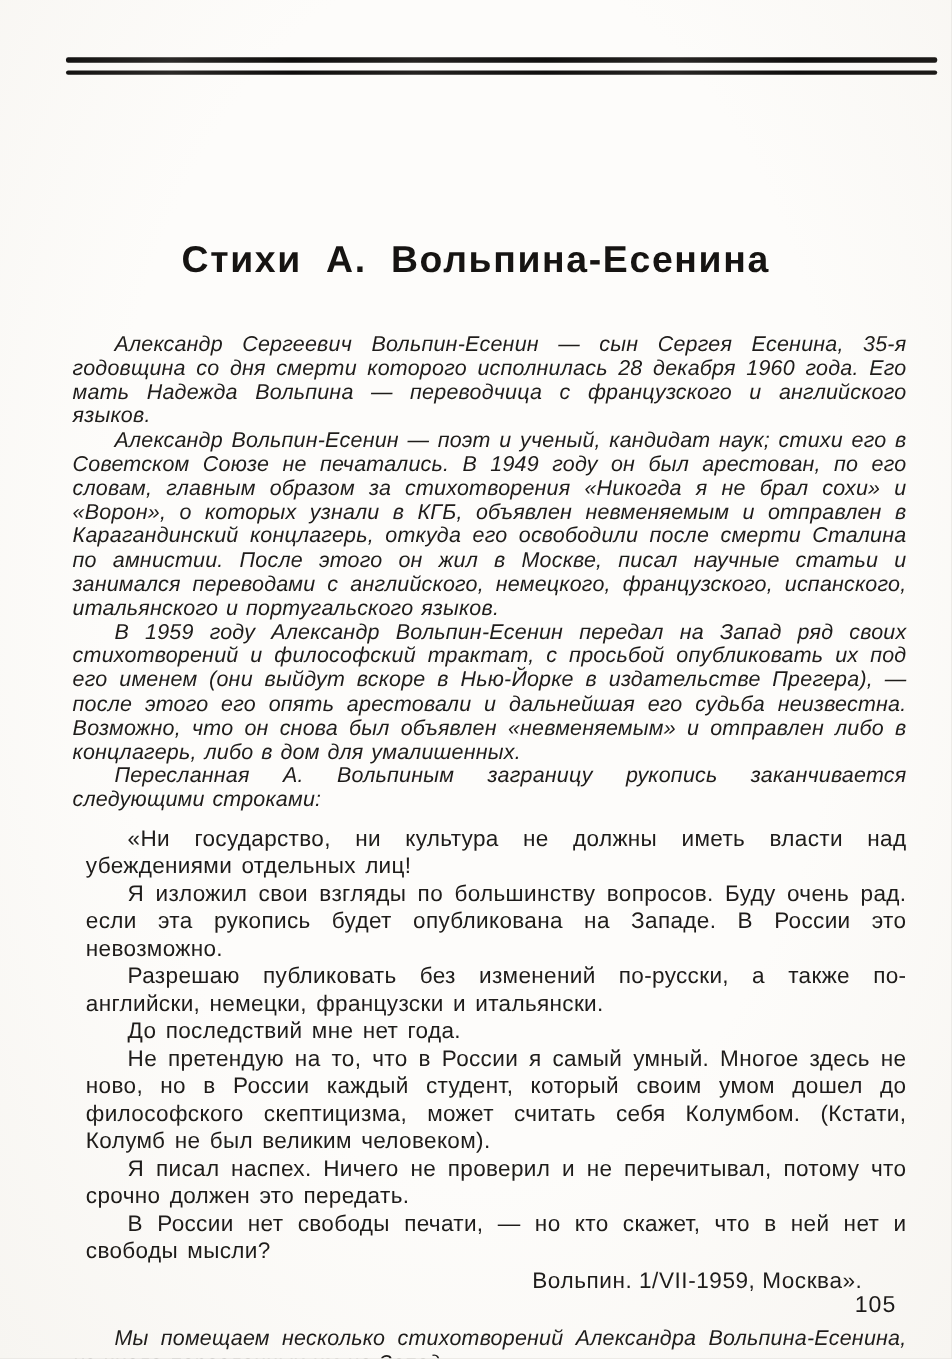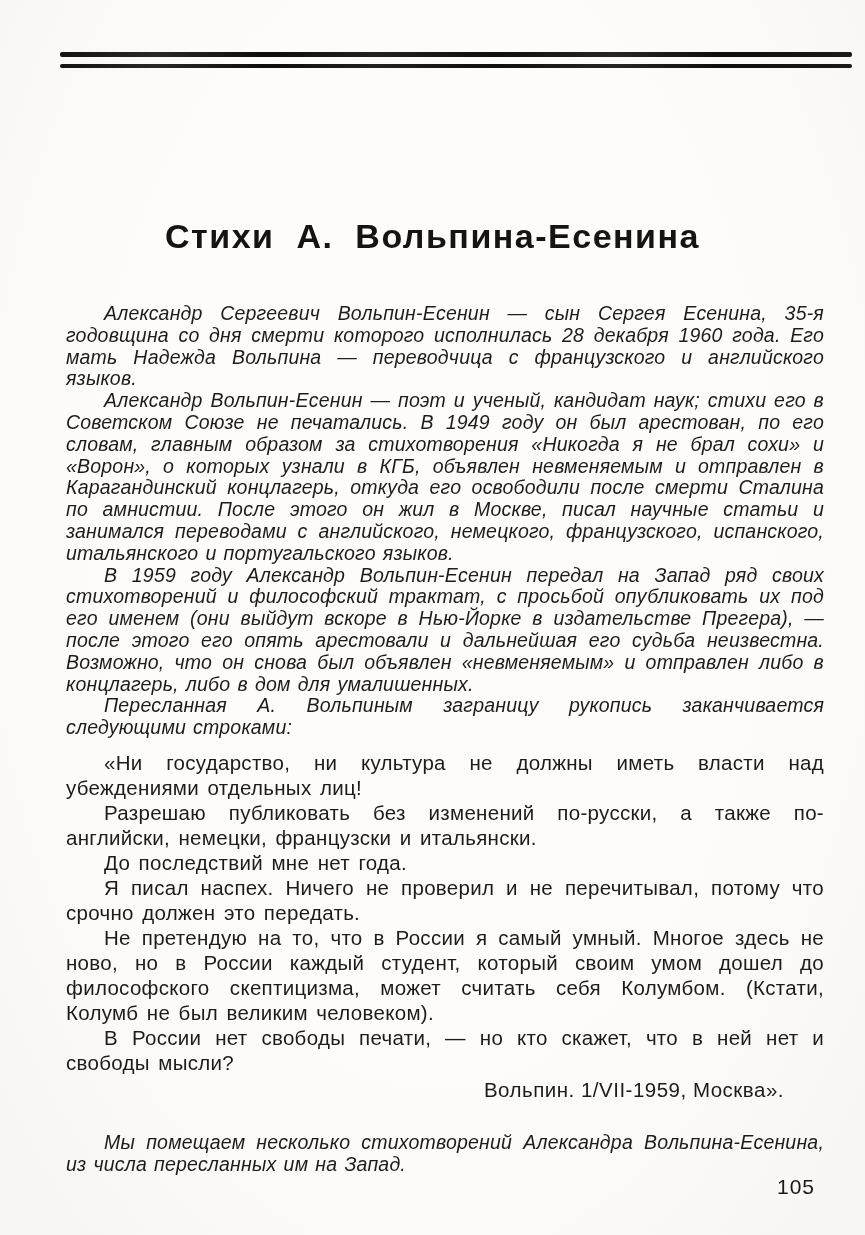--- a/index.html
+++ b/index.html
@@ -52,21 +52,21 @@
     text-indent: 38px;
     text-align: justify;
   }
   .intro-para, .closing {
     font-style: italic;
     font-size: 19.5px;
     line-height: 21.8px;
     letter-spacing: 0.2px;
     word-spacing: 1.5px;
   }
-  .letter { margin-top: 11px; }
+  .letter { margin-top: 11px; margin-left: 12px; }
   .letter-para {
     font-size: 20.5px;
     line-height: 25px;
     letter-spacing: 0.3px;
     word-spacing: 2.5px;
   }
   .signature {
     margin: 3px 0 0 0;
     text-align: right;
     padding-right: 40px;
@@ -107,28 +107,29 @@
 
         <p class="para intro-para">В 1959 году Александр Вольпин-Есенин передал на Запад ряд своих стихотворений и философский трактат, с просьбой опубликовать их под его именем (они выйдут вскоре в Нью-Йорке в издательстве Прегера), — после этого его опять арестовали и дальнейшая его судьба неизвестна. Возможно, что он снова был объявлен «невменяемым» и отправлен либо в концлагерь, либо в дом для умалишенных.</p>
 
         <p class="para intro-para">Пересланная А. Вольпиным заграницу рукопись заканчивается следующими строками:</p>
       </div>
 
     <div class="letter">
 
         <p class="para letter-para">«Ни государство, ни культура не должны иметь власти над убеждениями отдельных лиц!</p>
 
+        <p class="para letter-para">Я изложил свои взгляды по большинству вопросов. Буду очень рад. если эта рукопись будет опубликована на Западе. В России это невозможно.</p>
 
         <p class="para letter-para">Разрешаю публиковать без изменений по-русски, а также по-английски, немецки, французски и итальянски.</p>
 
         <p class="para letter-para">До последствий мне нет года.</p>
 
+        <p class="para letter-para">Не претендую на то, что в России я самый умный. Многое здесь не ново, но в России каждый студент, который своим умом дошел до философского скептицизма, может считать себя Колумбом. (Кстати, Колумб не был великим человеком).</p>
+
         <p class="para letter-para">Я писал наспех. Ничего не проверил и не перечитывал, потому что срочно должен это передать.</p>
-
-        <p class="para letter-para">Не претендую на то, что в России я самый умный. Многое здесь не ново, но в России каждый студент, который своим умом дошел до философского скептицизма, может считать себя Колумбом. (Кстати, Колумб не был великим человеком).</p>
 
         <p class="para letter-para">В России нет свободы печати, — но кто скажет, что в ней нет и свободы мысли?</p>
       </div>
 
     <p class="signature">Вольпин. 1/VII-1959, Москва».</p>
 
     <p class="closing">Мы помещаем несколько стихотворений Александра Вольпина-Есенина, из числа пересланных им на Запад.</p>
 
   </div>
 

